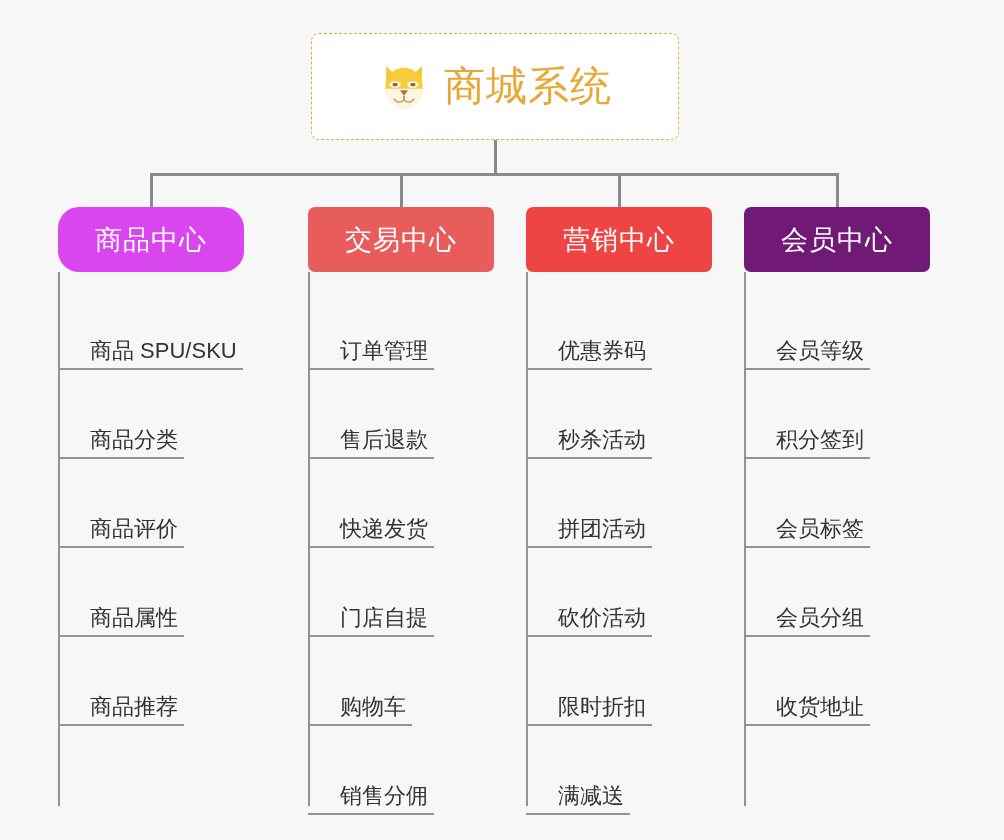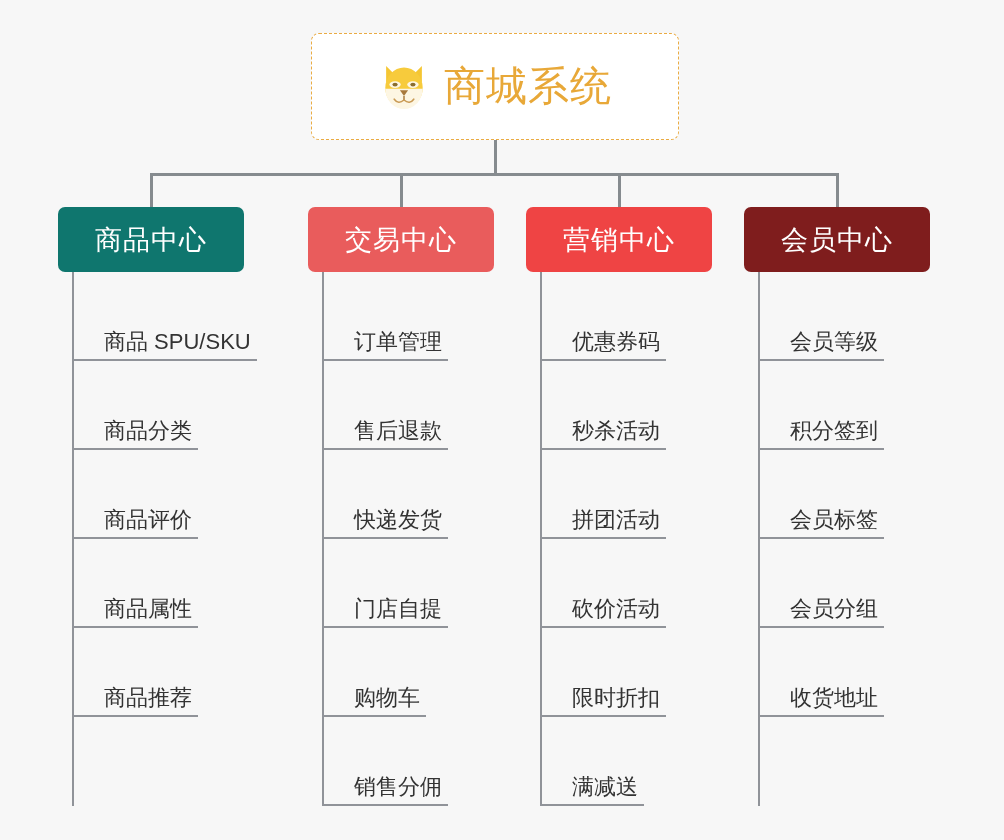--- a/index.html
+++ b/index.html
@@ -91,30 +91,30 @@
     height: 65px;
     border-radius: 7px;
     display: flex;
     align-items: center;
     justify-content: center;
     color: #ffffff;
     font-size: 27px;
     letter-spacing: 1px;
     box-sizing: border-box;
   }
-  .branch-1 .branch-card { background: #0f766e; }
+  .branch-1 .branch-card { background: #d946ef; border-radius: 21px; }
   .branch-2 .branch-card { background: #e95c5c; }
   .branch-3 .branch-card { background: #ef4444; }
-  .branch-4 .branch-card { background: #7f1d1d; }
+  .branch-4 .branch-card { background: #701a75; }
 
   
   .leaf-list {
     position: relative;
-    margin-left: 14px;
-    padding-top: 0;
+    margin-left: 0;
+    padding-top: 9px;
   }
   .leaf-trunk {
     position: absolute;
     left: 0;
     top: 0;
     width: 2px;
     background: #909399;
   }
   .leaf-item {
     position: relative;

